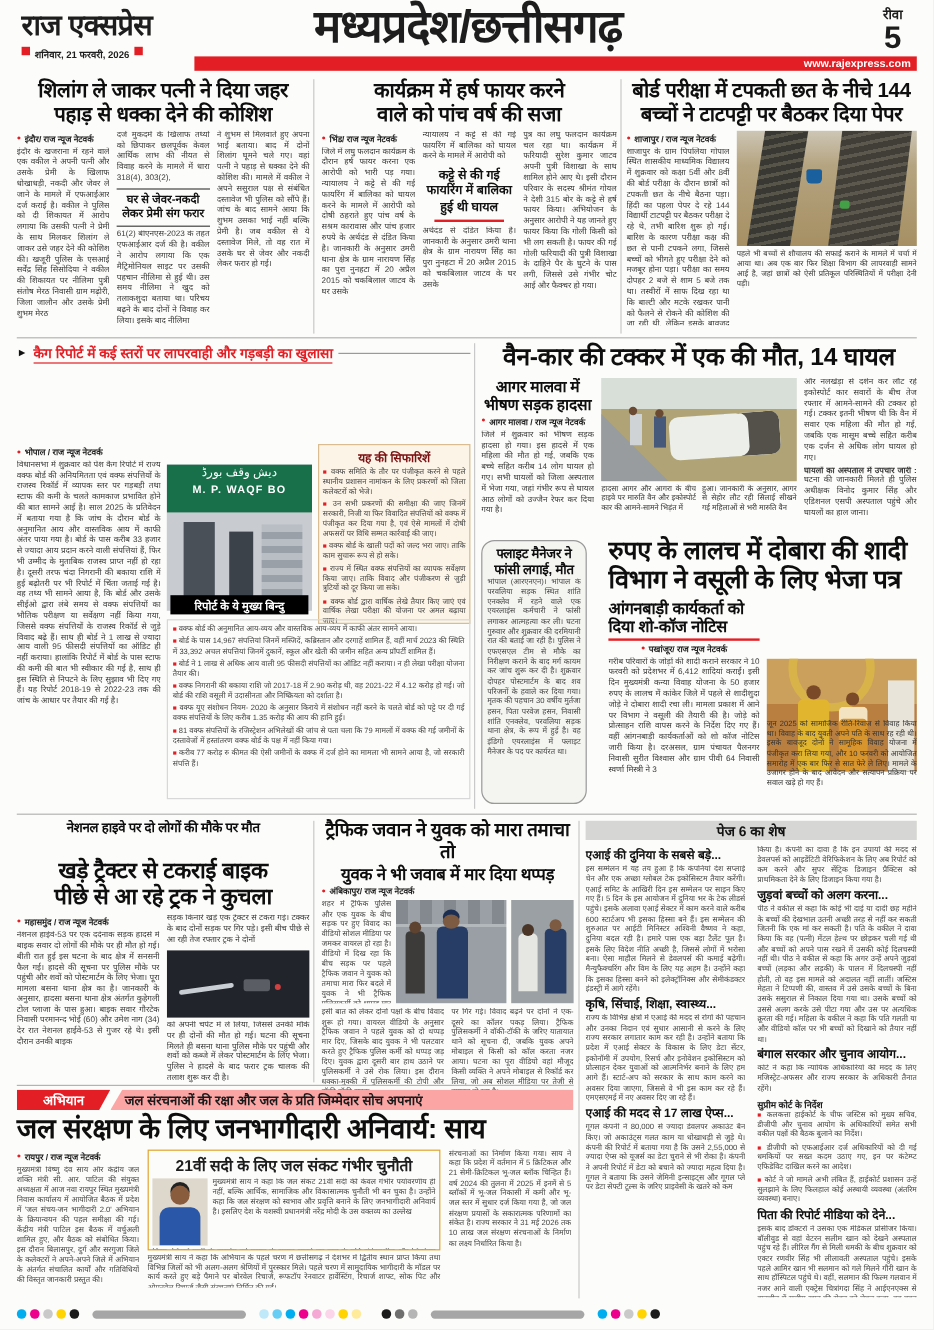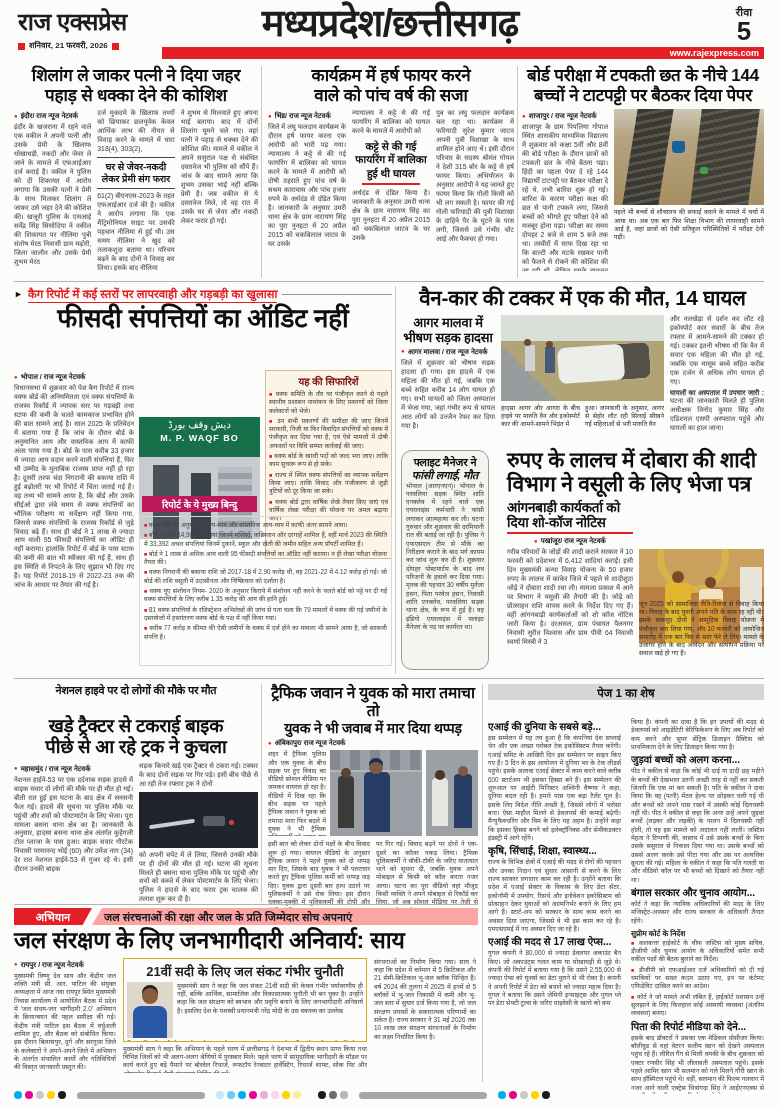--- a/index.html
+++ b/index.html
@@ -15,30 +15,30 @@
   .byline .bdot{color:#e31e24;font-size:6px;line-height:1;}
   .vline{position:absolute;width:1px;background:#c9c9c9;}
   .hline{position:absolute;height:1px;background:#b3b3b3;}
   .photo{position:relative;overflow:hidden;}
   .cap{font-size:6.3px;line-height:1.3;color:#333;text-align:justify;overflow:hidden;}
   ul{list-style:none;}
   li.red{font-size:6.3px;line-height:1.32;text-align:justify;color:#444;margin-bottom:2px;}
   li.red::before{content:"\25A0\00a0";color:#e31e24;font-size:5.5px;}
   .redline{height:2px;background:#e31e24;margin-top:2px;}
   .brand{font-size:24px;font-weight:900;letter-spacing:-0.5px;line-height:1;}
-  .daterow{display:flex;align-items:flex-end;gap:4px;font-size:8px;font-weight:bold;margin-top:5px;}
+  .daterow{display:flex;align-items:flex-start;gap:4px;font-size:8px;font-weight:bold;margin-top:5px;}
   .rsq{width:7px;height:7px;background:#e31e24;}
   .secttitle{font-size:38px;font-weight:900;text-align:center;letter-spacing:-1px;line-height:1;}
   .redbar{background:#e31e24;color:#fff;display:flex;align-items:center;justify-content:flex-end;
           font-size:9px;font-weight:bold;padding-right:5px;}
   .kicker{display:flex;align-items:center;gap:5px;}
   .kicker .arr{font-size:9px;color:#111;line-height:1;}
   .kicker .ktext{color:#e31e24;font-weight:bold;font-size:11.5px;border-bottom:1px solid #e31e24;padding-bottom:1px;}
   .kicker .kline{flex:1;height:1px;background:#9a9a9a;}
-  .banner{background:#be185d;color:#fff;font-weight:bold;font-size:9.5px;display:flex;align-items:center;justify-content:center;}
+  .banner{background:#000000;color:#fff;font-weight:bold;font-size:9.5px;display:flex;align-items:center;justify-content:center;}
   .graybar{background:#d6d6d4;color:#111;font-weight:bold;font-size:11.5px;display:flex;align-items:center;justify-content:center;}
   .box{border:1px solid #999;background:#f4f4f1;}
   .quote{font-weight:900;font-size:10.5px;text-align:center;line-height:1.25;color:#111;}
   .inset{font-weight:900;font-size:9.5px;text-align:center;line-height:1.25;color:#111;border-top:1px solid #444;border-bottom:1px solid #444;padding:3px 0;margin:3px 0;}
   .sech{font-size:10px;font-weight:900;color:#111;margin:3px 0 1px;line-height:1.2;}
   .dotbar{display:flex;align-items:center;gap:3px;}
   .cdot{width:8px;height:8px;border-radius:50%;}
   .gbar{height:7px;border-radius:4px;background:#a6a6a6;}
   .flag{background:#e31e24;color:#fff;font-weight:bold;font-size:11px;display:flex;align-items:center;justify-content:center;
         clip-path:polygon(0 0,100% 0,88% 100%,0 100%);}
@@ -139,38 +139,37 @@
     </div>
   </div>
   <div class="hline" style="left:14px;top:281px;width:750px;"></div>
 
   <div class="abs" style="left:14px;top:286px;width:378px;height:382px;">
     <div class="kicker">
       <span class="arr">►</span>
       <span class="ktext">कैग रिपोर्ट में कई स्तरों पर लापरवाही और गड़बड़ी का खुलासा</span>
       <span class="kline"></span>
     </div>
-    <div class="hl" style="font-size:26px;">फीसदी संपत्तियों का ऑडिट नहीं</div>
     <div class="abs" style="left:0;top:84px;width:120px;height:296px;overflow:hidden;">
       <div class="byline">
         <span class="bdot">●</span>
         <span>भोपाल / राज न्यूज नेटवर्क</span>
       </div>
       <div class="t">विधानसभा में शुक्रवार को पेश कैग रिपोर्ट में राज्य वक्फ बोर्ड की अनियमितता एवं वक्फ संपत्तियों के राजस्व रिकॉर्ड में व्यापक स्तर पर गड़बड़ी तथा स्टाफ की कमी के चलते कामकाज प्रभावित होने की बात सामने आई है। साल 2025 के प्रतिवेदन में बताया गया है कि जांच के दौरान बोर्ड के अनुमानित आय और वास्तविक आय में काफी अंतर पाया गया है। बोर्ड के पास करीब 33 हजार से ज्यादा आय प्रदान करने वाली संपत्तियां हैं, फिर भी उम्मीद के मुताबिक राजस्व प्राप्त नहीं हो रहा है। दूसरी तरफ चंदा निगरानी की बकाया राशि में हुई बढ़ोतरी पर भी रिपोर्ट में चिंता जताई गई है। वह तथ्य भी सामने आया है, कि बोर्ड और उसके सीईओ द्वारा लंबे समय से वक्फ संपत्तियों का भौतिक परीक्षण या सर्वेक्षण नहीं किया गया, जिससे वक्फ संपत्तियों के राजस्व रिकॉर्ड से जुड़े विवाद बढ़े हैं। साथ ही बोर्ड ने 1 लाख से ज्यादा आय वाली 95 फीसदी संपत्तियों का ऑडिट ही नहीं कराया। हालांकि रिपोर्ट में बोर्ड के पास स्टाफ की कमी की बात भी स्वीकार की गई है, साथ ही इस स्थिति से निपटने के लिए सुझाव भी दिए गए हैं। यह रिपोर्ट 2018-19 से 2022-23 तक की जांच के आधार पर तैयार की गई है।</div>
     </div>
     <div class="photo abs" style="left:125px;top:84px;width:121px;height:122px;background:#c8ccd1;">
       <div style="position:absolute;left:0;top:0;width:100%;height:40px;background:#17704a;color:#fff;text-align:center;">
         <div style="font-size:10px;line-height:1.6;">ديش وقف بورڈ</div>
         <div style="font-size:9px;font-weight:bold;letter-spacing:1px;">M. P. WAQF BO</div>
       </div>
       <div style="position:absolute;left:14px;top:48px;width:26px;height:74px;background:#4a5058;"></div>
       <div style="position:absolute;left:52px;top:56px;width:20px;height:66px;background:#3c424a;"></div>
       <div style="position:absolute;right:8px;top:50px;width:34px;height:72px;background:repeating-linear-gradient(0deg,#9aa0a8 0 6px,#b9bec5 6px 12px);"></div>
     </div>
-    <div class="abs" style="left:251px;top:84px;width:127px;height:189px;border:1px solid #d9bc90;background:#fbf4e7;padding:3px;">
+    <div class="abs" style="left:251px;top:84px;width:127px;height:150px;border:1px solid #d9bc90;background:#fbf4e7;padding:3px;">
       <div style="font-size:10px;font-weight:900;text-align:center;color:#7c1113;margin-bottom:2px;">यह की सिफारिशें</div>
       <ul>
         <li class="red">वक्फ समिति के तौर पर पंजीकृत करने से पहले स्थानीय प्रशासन नामांकन के लिए प्रकरणों को जिला कलेक्टरों को भेजे।</li>
         <li class="red">उन सभी प्रकरणों की समीक्षा की जाए जिनमें सरकारी, निजी या फिर विवादित संपत्तियों को वक्फ में पंजीकृत कर दिया गया है, एवं ऐसे मामलों में दोषी अफसरों पर विधि सम्मत कार्रवाई की जाए।</li>
         <li class="red">वक्फ बोर्ड के खाली पदों को जल्द भरा जाए। ताकि काम सुचारू रूप से हो सके।</li>
         <li class="red">राज्य में स्थित वक्फ संपत्तियों का व्यापक सर्वेक्षण किया जाए। ताकि विवाद और पंजीकरण से जुड़ी त्रुटियों को दूर किया जा सके।</li>
         <li class="red">वक्फ बोर्ड द्वारा वार्षिक लेखे तैयार किए जाएं एवं वार्षिक लेखा परीक्षा की योजना पर अमल बढ़ाया जाए।</li>
       </ul>
     </div>
     <div class="banner abs" style="left:128px;top:210px;width:115px;height:16px;">रिपोर्ट के ये मुख्य बिन्दु</div>
@@ -219,21 +218,21 @@
         <div class="t" style="margin-top:2px;">
           <b>घायलों का अस्पताल में उपचार जारी :</b>
           <span>घटना की जानकारी मिलते ही पुलिस अधीक्षक विनोद कुमार सिंह और एडिशनल एसपी अस्पताल पहुंचे और घायलों का हाल जाना।</span>
         </div>
       </div>
     </div>
   </div>
 
   <div class="abs box" style="left:401px;top:450px;width:88px;height:220px;padding:5px 4px;border-radius:11px;">
     <div class="hl" style="font-size:11px;">फ्लाइट मैनेजर ने</div>
-    <div class="hl" style="font-size:11px;margin-bottom:0;font-style:italic;">फांसी लगाई, मौत</div>
+    <div class="hl" style="font-size:11px;margin-bottom:0;">फांसी लगाई, मौत</div>
     <div class="t2" style="height:178px;">भोपाल (आरएनएन)। भोपाल के परवलिया सड़क स्थित शांति एनक्लेव में रहने वाले एक एयरलाइंस कर्मचारी ने फांसी लगाकर आत्महत्या कर ली। घटना गुरुवार और शुक्रवार की दरमियानी रात की बताई जा रही है। पुलिस ने एफएसएल टीम से मौके का निरीक्षण कराने के बाद मर्ग कायम कर जांच शुरू कर दी है। शुक्रवार दोपहर पोस्टमार्टम के बाद शव परिजनों के हवाले कर दिया गया। मृतक की पहचान 30 वर्षीय मुर्तजा हसन, पिता परवेज हसन, निवासी शांति एनक्लेव, परवलिया सड़क थाना क्षेत्र, के रूप में हुई है। वह इंडिगो एयरलाइंस में फ्लाइट मैनेजर के पद पर कार्यरत था।</div>
   </div>
 
   <div class="abs" style="left:507px;top:448px;width:257px;height:222px;">
     <div class="hlL" style="font-size:21px;">रुपए के लालच में दोबारा की शादी</div>
     <div class="hlL" style="font-size:21px;">विभाग ने वसूली के लिए भेजा पत्र</div>
     <div class="abs" style="left:0;top:52px;width:126px;">
       <div class="hlL" style="font-size:13.5px;">आंगनबाड़ी कार्यकर्ता को</div>
       <div class="hlL" style="font-size:13.5px;">दिया शो-कॉज नोटिस</div>
       <div class="redline"></div>
@@ -304,22 +303,22 @@
       </div>
     </div>
     <div style="display:flex;gap:6px;margin-top:4px;height:86px;">
       <div class="t2" style="flex:1;">इसी बात को लेकर दोनों पक्षों के बीच विवाद शुरू हो गया। वायरल वीडियो के अनुसार ट्रैफिक जवान ने पहले युवक को दो थप्पड़ मार दिए, जिसके बाद युवक ने भी पलटवार करते हुए ट्रैफिक पुलिस कर्मी को थप्पड़ जड़ दिए। युवक द्वारा दूसरी बार हाथ उठाने पर पुलिसकर्मी ने उसे रोक लिया। इस दौरान धक्का-मुक्की में पुलिसकर्मी की टोपी और वॉकी-टॉकी सड़क</div>
       <div class="t2" style="flex:1;">पर गिर गई। विवाद बढ़ने पर दोनों ने एक-दूसरे का कॉलर पकड़ लिया। ट्रैफिक पुलिसकर्मी ने वॉकी-टॉकी के जरिए यातायात थाने को सूचना दी, जबकि युवक अपने मोबाइल से किसी को कॉल करता नजर आया। घटना का पूरा वीडियो वहां मौजूद किसी व्यक्ति ने अपने मोबाइल से रिकॉर्ड कर लिया, जो अब सोशल मीडिया पर तेजी से वायरल हो रहा है।</div>
     </div>
   </div>
   <div class="vline" style="left:482px;top:684px;height:398px;"></div>
 
   <div class="abs" style="left:488px;top:684px;width:276px;height:400px;">
-    <div class="graybar" style="height:16px;">पेज 1 का शेष</div>
-    <div style="display:flex;gap:10px;margin-top:18px;height:376px;">
+    <div class="graybar" style="height:16px;">पेज 6 का शेष</div>
+    <div style="display:flex;gap:10px;margin-top:5px;height:376px;">
       <div style="flex:1;overflow:hidden;">
         <div class="sech">एआई की दुनिया के सबसे बड़े...</div>
         <div class="t2">इस सम्मेलन में यह तय हुआ है कि कंपनियां देश सप्लाई चेन और एक अच्छा ग्लोबल टेक इकोसिस्टम तैयार करेंगी। एआई समिट के आखिरी दिन इस सम्मेलन पर साइन किए गए हैं। 5 दिन के इस आयोजन में दुनिया भर के टेक लीडर्स पहुंचे। इसके अलावा एआई सेक्टर में काम करने वाले करीब 600 स्टार्टअप भी इसका हिस्सा बने हैं। इस सम्मेलन की शुरुआत पर आईटी मिनिस्टर अश्विनी वैष्णव ने कहा, दुनिया बदल रही है। हमारे पास एक बड़ा टैलेंट पूल है। इसके लिए विदेश नीति अच्छी है, जिससे लोगों में भरोसा बना। ऐसा माहौल मिलने से डेवलपर्स की कमाई बढ़ेगी। मैन्युफैक्चरिंग और विम के लिए यह अहम है। उन्होंने कहा कि इसका हिस्सा बनने को इलेक्ट्रॉनिक्स और सेमीकंडक्टर इंडस्ट्री में आगे रहेंगे।</div>
         <div class="sech">कृषि, सिंचाई, शिक्षा, स्वास्थ्य...</div>
         <div class="t2">राज्य के विभिन्न क्षेत्रों में एआई की मदद से रोगों की पहचान और उनका निदान एवं सुधार आसानी से करने के लिए राज्य सरकार लगातार काम कर रही है। उन्होंने बताया कि प्रदेश में एआई सेक्टर के विकास के लिए डेटा सेंटर, इकोनॉमी में उपयोग, रिसर्च और इनोवेशन इकोसिस्टम को प्रोत्साहन देकर युवाओं को आत्मनिर्भर बनाने के लिए हम आगे हैं। स्टार्ट-अप को सरकार के साथ काम करने का अवसर दिया जाएगा, जिससे वे भी इस काम कर रहे हैं। एमएसएमई में नए अवसर दिए जा रहे हैं।</div>
         <div class="sech">एआई की मदद से 17 लाख ऐप्स...</div>
         <div class="t2">गूगल कंपनी ने 80,000 से ज्यादा डेवलपर अकाउंट बैन किए। जो अकाउंट्स गलत काम या धोखाधड़ी से जुड़े थे। कंपनी की रिपोर्ट में बताया गया है कि उसने 2,55,000 से ज्यादा ऐप्स को यूजर्स का डेटा चुराने से भी रोका है। कंपनी ने अपनी रिपोर्ट में डेटा को बचाने को ज्यादा महत्व दिया है। गूगल ने बताया कि उसने जेमिनी इन्साइट्स और गूगल प्ले पर डेटा सेफ्टी टूल्स के जरिए प्राइवेसी के खतरे को कम</div>
       </div>
       <div style="flex:1;overflow:hidden;">
         <div class="t2">किया है। कंपनी का दावा है कि इन उपायों की मदद से डेवलपर्स को आइडेंटिटी वेरिफिकेशन के लिए अब रिपोर्ट को कम करने और सुपर सेंट्रिक डिजाइन प्रैक्टिस को प्राथमिकता देने के लिए डिजाइन किया गया है।</div>

